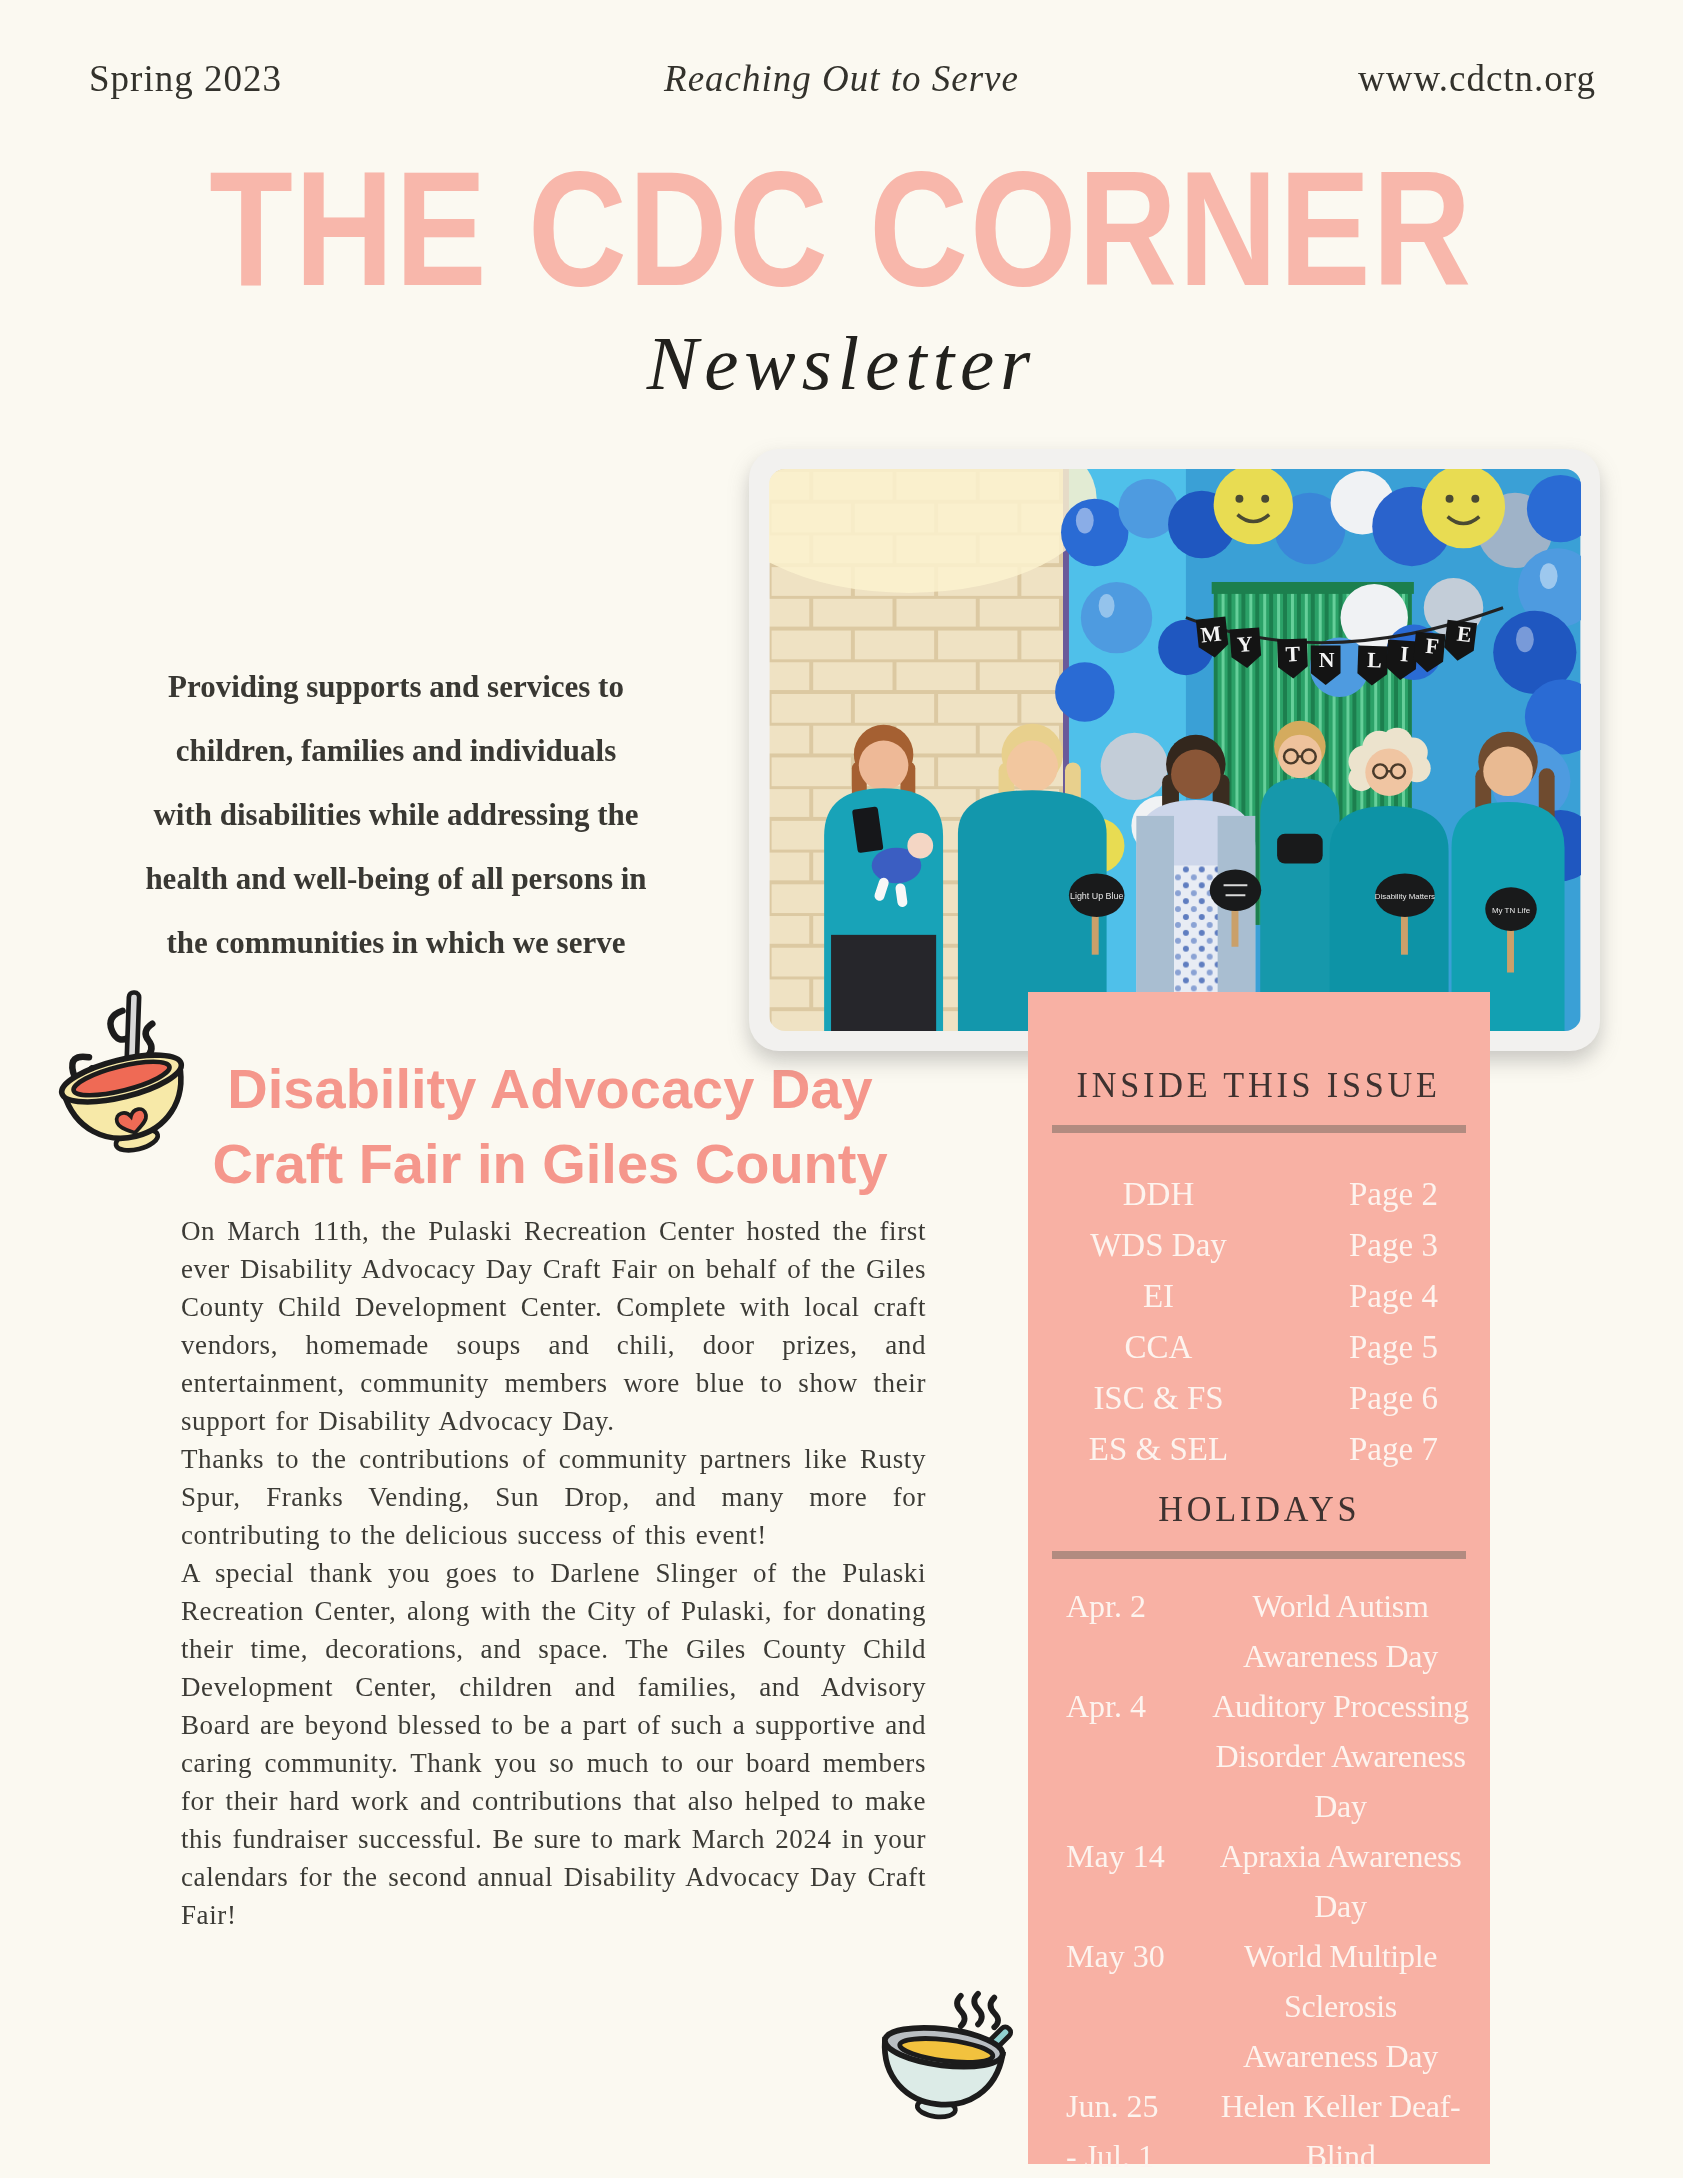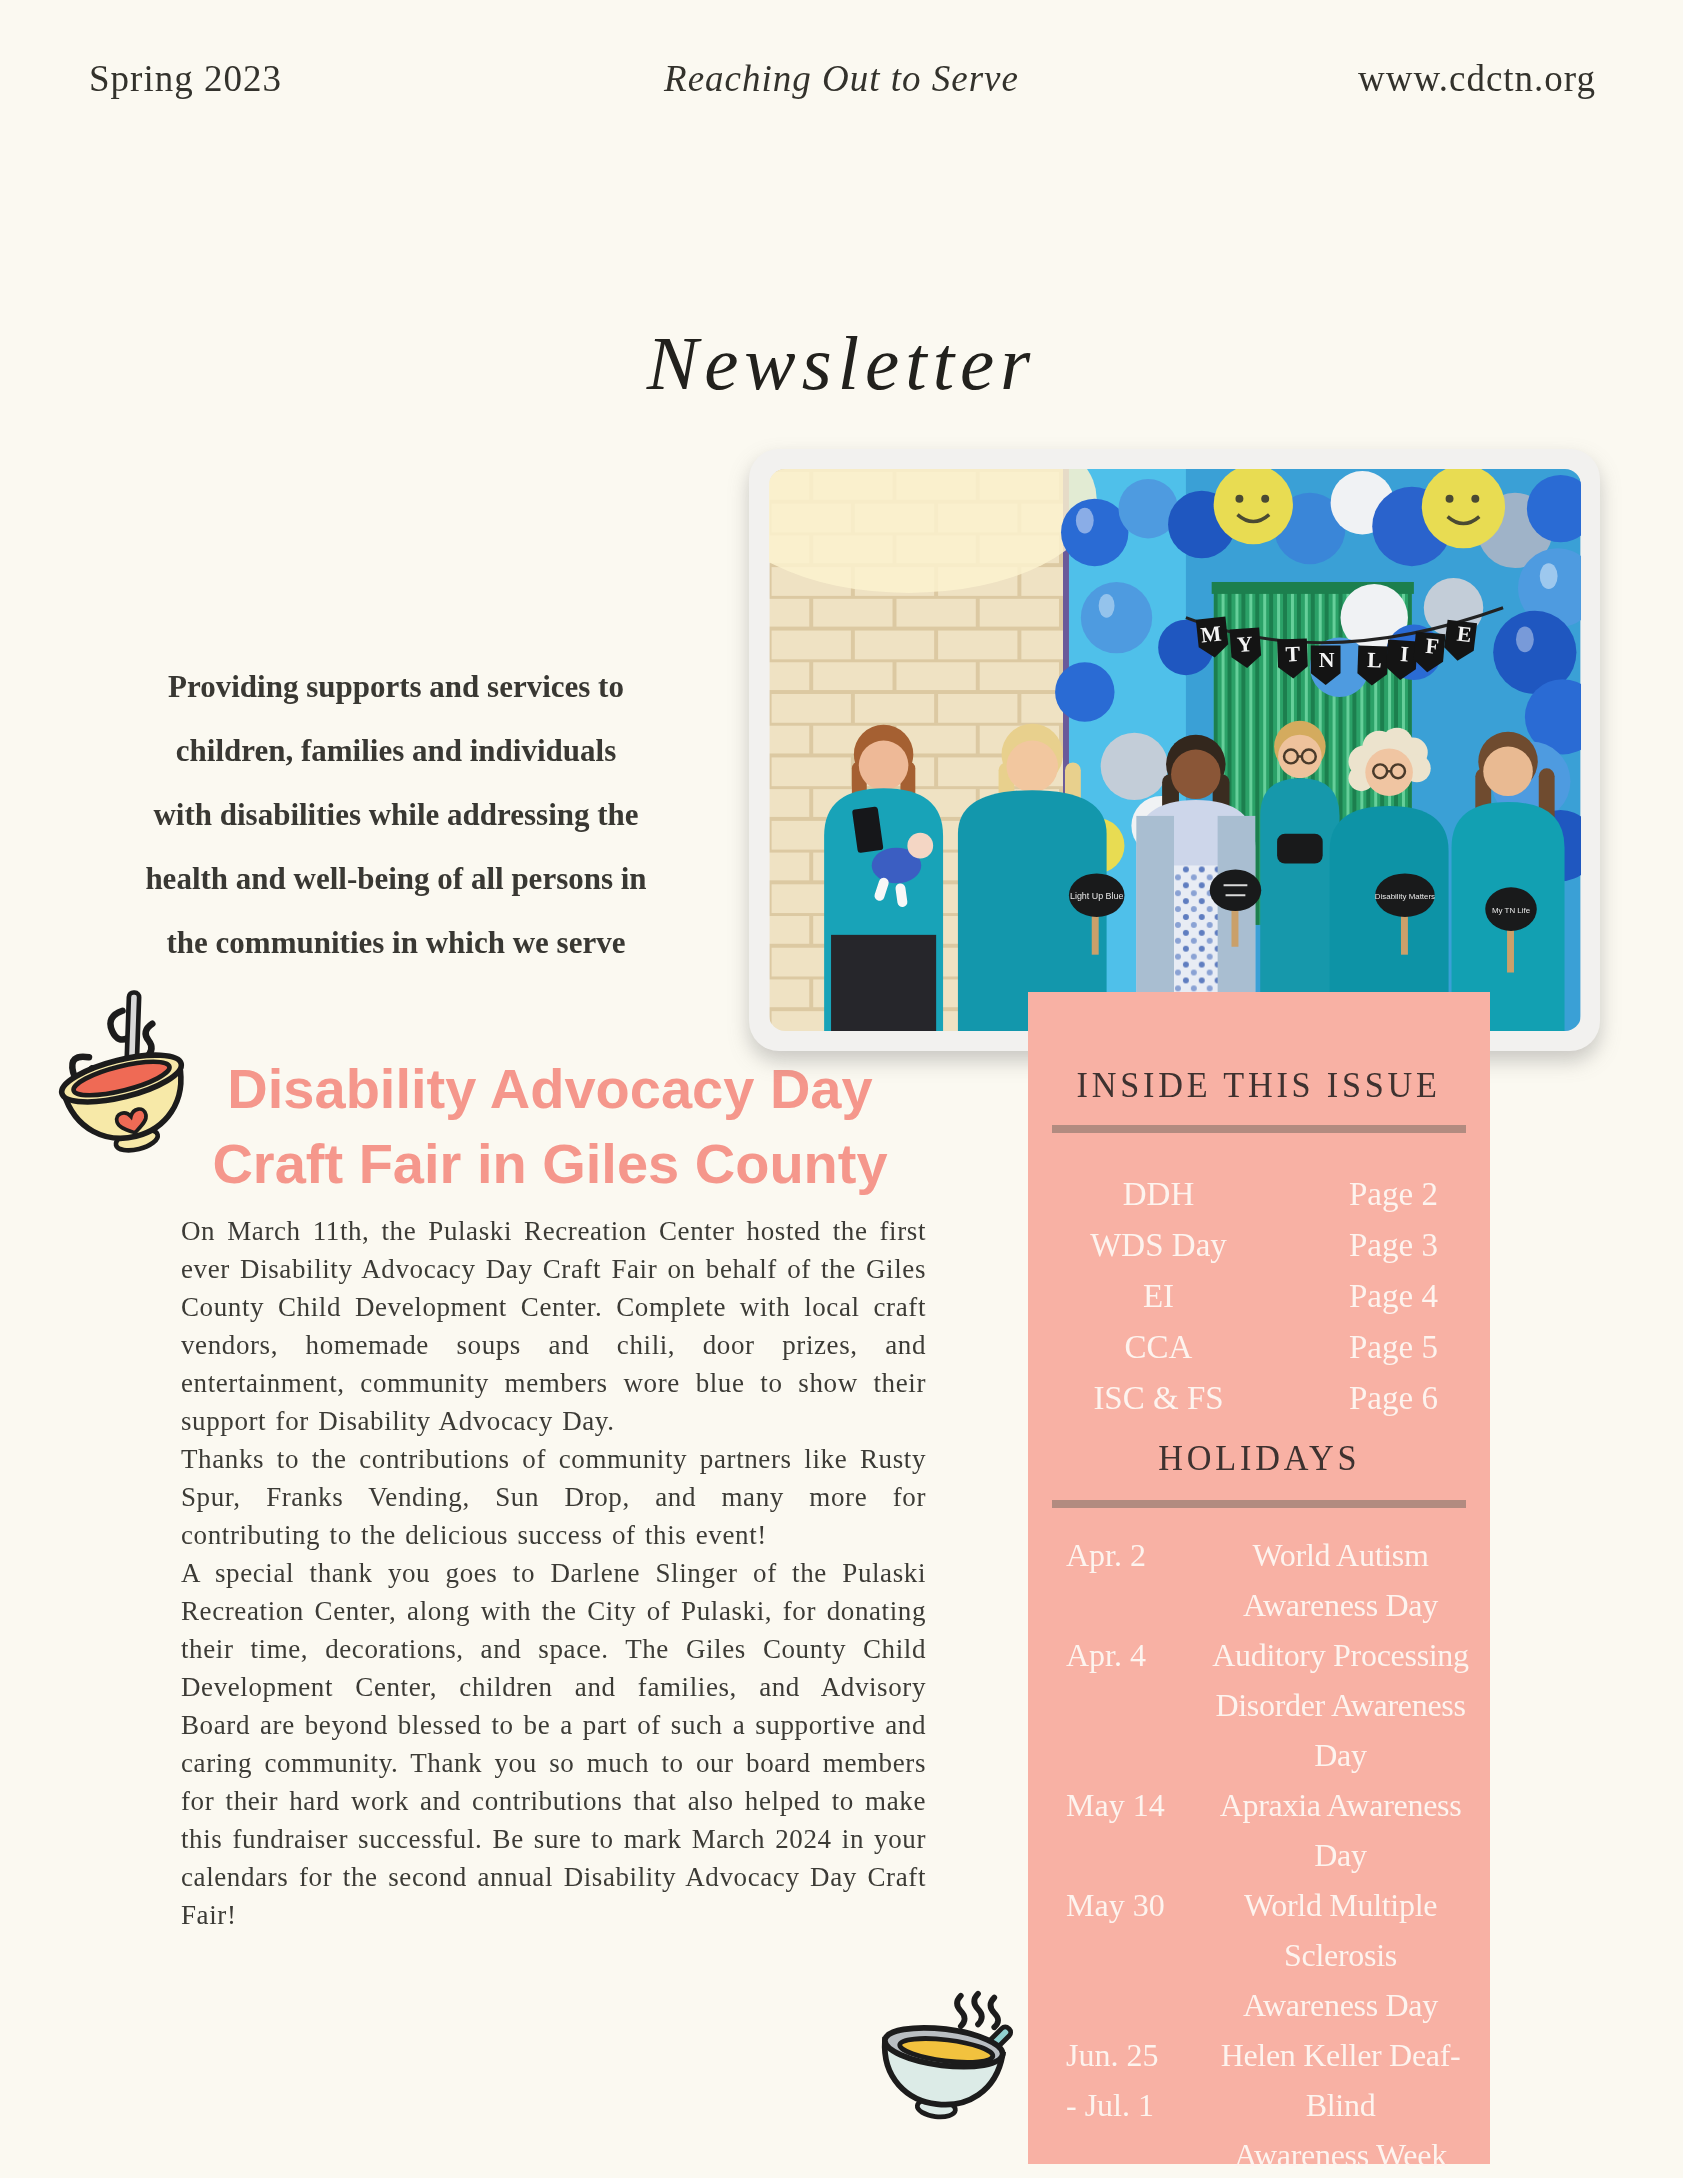--- a/index.html
+++ b/index.html
@@ -62,20 +62,21 @@
 </style>
 </head>
 <body>
 
 <div id="page">
 
   <div class="hdr hdr-left">Spring 2023</div>
   <div class="hdr hdr-center">Reaching Out to Serve</div>
   <div class="hdr hdr-right">www.cdctn.org</div>
 
+  <div class="masthead"><span>THE CDC CORNER</span></div>
   <div class="subtitle">Newsletter</div>
 
   <div class="mission-t">Providing supports and services to
 children, families and individuals
 with disabilities while addressing the
 health and well-being of all persons in
 the communities in which we serve</div>
 
   <div class="photo-card">
     <div class="photo-inner">
@@ -287,20 +288,24 @@
           <div class="issue-page">Page 4</div>
         </div>
       <div class="issue-row">
           <div class="issue-label">CCA</div>
           <div class="issue-page">Page 5</div>
         </div>
       <div class="issue-row">
           <div class="issue-label">ISC &amp; FS</div>
           <div class="issue-page">Page 6</div>
         </div>
+      <div class="issue-row">
+          <div class="issue-label">ES &amp; SEL</div>
+          <div class="issue-page">Page 7</div>
+        </div>
     </div>
 
     <h2 class="panel-title pt2"><span>HOLIDAYS</span></h2>
     <div class="rule rule2"></div>
 
     <div class="hol-list">
       <div class="hol-row">
           <div class="hol-date">Apr. 2</div>
           <div class="hol-name">World Autism
 Awareness Day</div>

